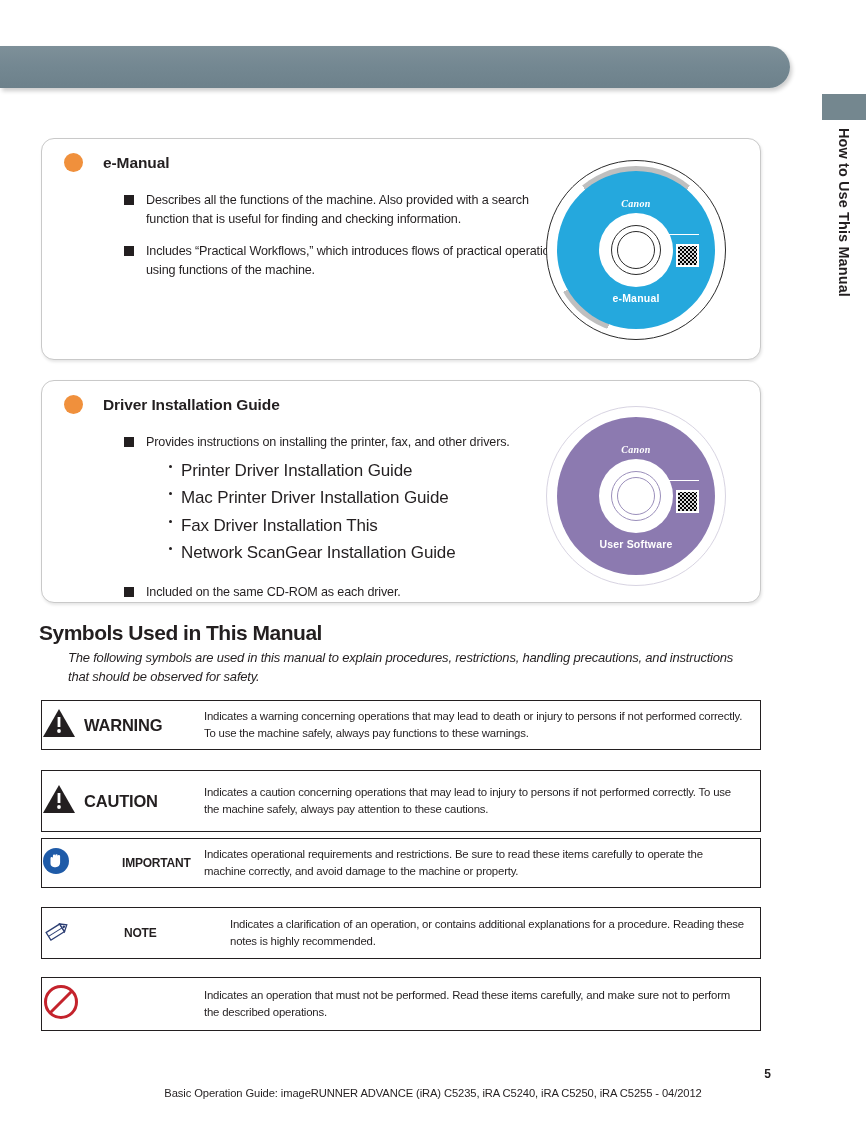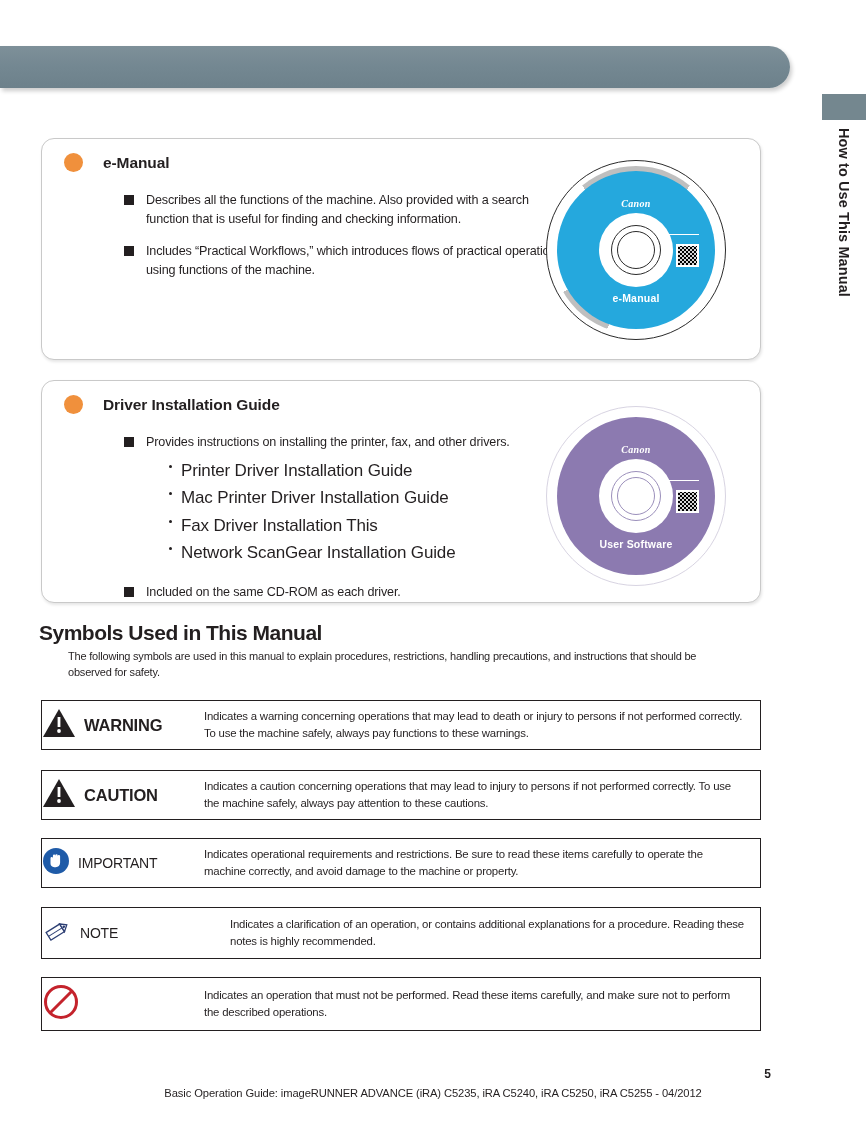--- a/index.html
+++ b/index.html
@@ -263,24 +263,25 @@
     font-size: 21px;
     font-weight: bold;
     letter-spacing: -0.5px;
     color: #231f20;
   }
   .section-intro {
     position: absolute;
     left: 68px;
     top: 648px;
     width: 672px;
-    font-size: 11px;
+    font-size: 13px;
     line-height: 1.48;
     letter-spacing: -0.2px;
     color: #231f20;
+    font-style: italic;
   }
 
   .sym-box {
     position: absolute;
     left: 41px;
     width: 720px;
     border: 1.6px solid #231f20;
     box-sizing: border-box;
     background: #ffffff;
     display: flex;
@@ -294,34 +295,35 @@
     justify-content: flex-start;
     gap: 8px;
   }
   .sym-label {
     font-size: 16.5px;
     font-weight: bold;
     letter-spacing: -0.2px;
     color: #231f20;
   }
   .sym-label.thin {
-    font-weight: normal;
-    font-size: 14px;
+    font-weight: bold;
+    font-size: 12px;
+    margin-left: 44px;
   }
   .sym-desc {
     flex: 1;
     padding-right: 14px;
     font-size: 11.4px;
     line-height: 1.45;
     letter-spacing: -0.2px;
     color: #231f20;
   }
 
   #sym-0 { top: 700px; height: 50px; }
-  #sym-1 { top: 770px; height: 50px; }
+  #sym-1 { top: 770px; height: 62px; }
   #sym-2 { top: 838px; height: 50px; }
   #sym-3 { top: 907px; height: 52px; gap: 26px; }
   #sym-4 { top: 977px; height: 54px; }
 
   
   .page-number {
     position: absolute;
     right: 95px;
     top: 1067px;
     font-size: 12px;

